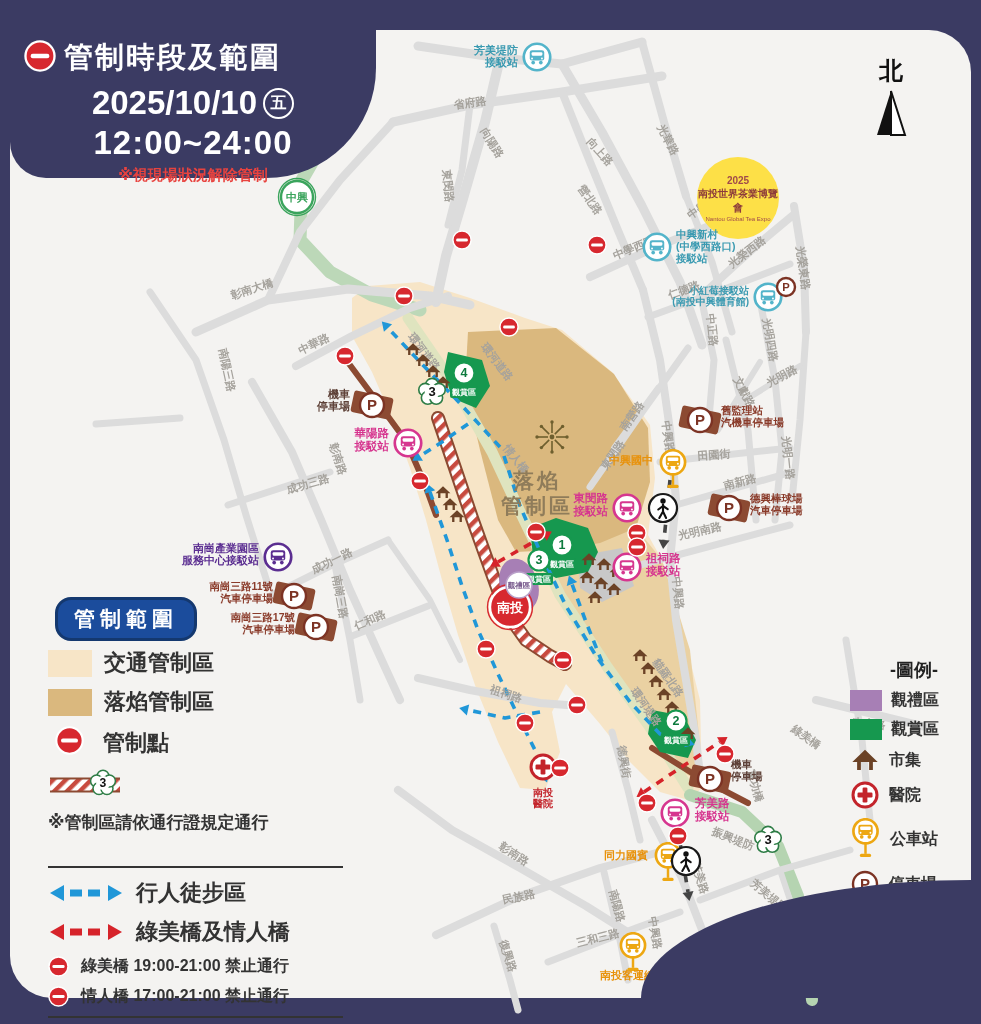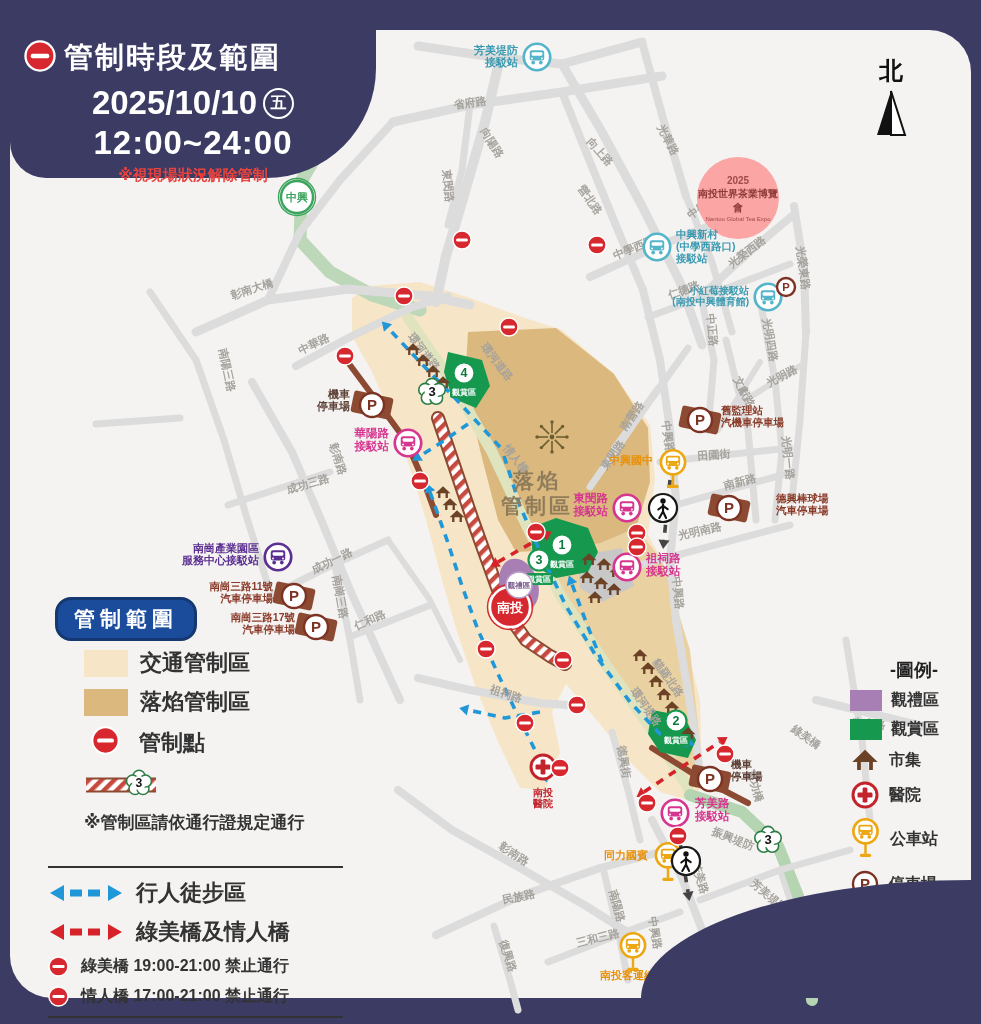--- a/index.html
+++ b/index.html
@@ -20,29 +20,29 @@
   #hdr-row1{display:flex;align-items:center;gap:8px;margin-left:6px;}
   #hdr-title{font-size:29px;font-weight:bold;letter-spacing:2px;}
   #hdr-date{font-size:33px;font-weight:bold;text-align:center;margin-top:6px;display:flex;align-items:center;justify-content:center;gap:6px;}
   #hdr-day{width:27px;height:27px;border:2.5px solid #fff;border-radius:50%;font-size:16px;
            display:flex;align-items:center;justify-content:center;font-weight:bold;}
   #hdr-time{font-size:33px;font-weight:bold;text-align:center;margin-top:2px;letter-spacing:1px;}
   #hdr-note{font-size:15px;font-weight:bold;text-align:center;color:#e8433f;margin-top:4px;}
   #north{position:absolute;z-index:8;right:70px;top:55px;text-align:center;color:#111;}
   #north-label{font-size:24px;font-weight:bold;}
   #expo-logo{position:absolute;z-index:5;left:697px;top:157px;width:82px;height:82px;border-radius:50%;
-             background:#fca5a5;text-align:center;color:#a04a4a;display:flex;flex-direction:column;
+             background:#fde047;text-align:center;color:#a04a4a;display:flex;flex-direction:column;
              justify-content:center;gap:1px;}
   #expo-logo .l1{font-size:10px;font-weight:bold;}
   #expo-logo .l2{font-size:10px;font-weight:bold;color:#8d3b3b;}
   #expo-logo .l3{font-size:6px;}
   #pill{position:absolute;z-index:8;left:55px;top:597px;background:#1b4c9c;border:3px solid #14386f;
         border-radius:16px;color:#fff;font-size:21px;font-weight:bold;letter-spacing:5px;
         padding:5px 16px;}
-  #legend-left{position:absolute;z-index:8;left:48px;top:648px;width:310px;margin-left:36px;}
+  #legend-left{position:absolute;z-index:8;left:48px;top:648px;width:310px;}
   #legend-walk{position:absolute;z-index:8;left:48px;top:862px;width:310px;}
   .lrow{display:flex;align-items:center;margin-bottom:9px;gap:12px;}
   .lrow .txt{font-weight:bold;color:#333;}
   .divider{height:2px;background:#333;width:295px;margin:4px 0 10px 0;}
   #legend-right{position:absolute;z-index:8;left:850px;top:658px;width:128px;}
   #lr-title{font-size:18px;font-weight:bold;color:#222;text-align:center;margin-bottom:8px;}
   .rrow{display:flex;align-items:center;gap:9px;margin-bottom:8px;}
   .rrow .txt{font-weight:bold;color:#333;font-size:16px;}
   .swatch{display:inline-block;}
   #fala-label{position:absolute;z-index:5;text-align:center;color:#8f7c5a;font-weight:bold;
@@ -551,21 +551,21 @@
       </svg></div>
     <div class="lbl" style="left: 721px; top: 417px; color: rgb(138, 59, 42); font-size: 10.5px; transform: translate(0px, -50%); text-align: left;">舊監理站
 汽機車停車場</div>
     <div class="mk" style="left: 729px; top: 508px;"><svg width="46" height="32" viewBox="0 0 46 32">
         <g transform="rotate(12 23 16)">
           <rect x="3" y="5" width="40" height="22" rx="3" fill="#8c4a32"></rect>
         </g>
         <circle cx="23" cy="16" r="12" fill="#fff" stroke="#7c3324" stroke-width="2.4"></circle>
         <text x="23" y="21.04" text-anchor="middle" font-family="Liberation Sans,sans-serif" font-weight="bold" font-size="15" fill="#7c3324">P</text>
       </svg></div>
-    <div class="lbl" style="left: 750px; top: 505px; color: rgb(138, 59, 42); font-size: 10.5px; transform: translate(0px, -50%); text-align: left; padding-left: 26px;">德興棒球場
+    <div class="lbl" style="left: 750px; top: 505px; color: rgb(138, 59, 42); font-size: 10.5px; transform: translate(0px, -50%); text-align: left;">德興棒球場
 汽車停車場</div>
     <div class="mk" style="left: 710px; top: 779px;"><svg width="46" height="32" viewBox="0 0 46 32">
         <g transform="rotate(12 23 16)">
           <rect x="3" y="5" width="40" height="22" rx="3" fill="#8c4a32"></rect>
         </g>
         <circle cx="23" cy="16" r="12" fill="#fff" stroke="#7c3324" stroke-width="2.4"></circle>
         <text x="23" y="21.04" text-anchor="middle" font-family="Liberation Sans,sans-serif" font-weight="bold" font-size="15" fill="#7c3324">P</text>
       </svg></div>
     <div class="lbl" style="left: 731px; top: 771px; color: rgb(93, 64, 55); font-size: 10.5px; transform: translate(0px, -50%); text-align: left;">機車
 停車場</div>

